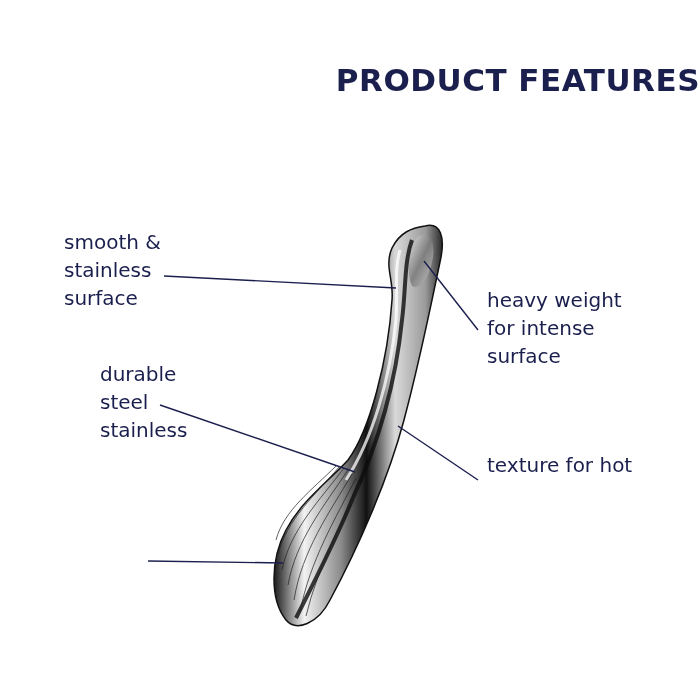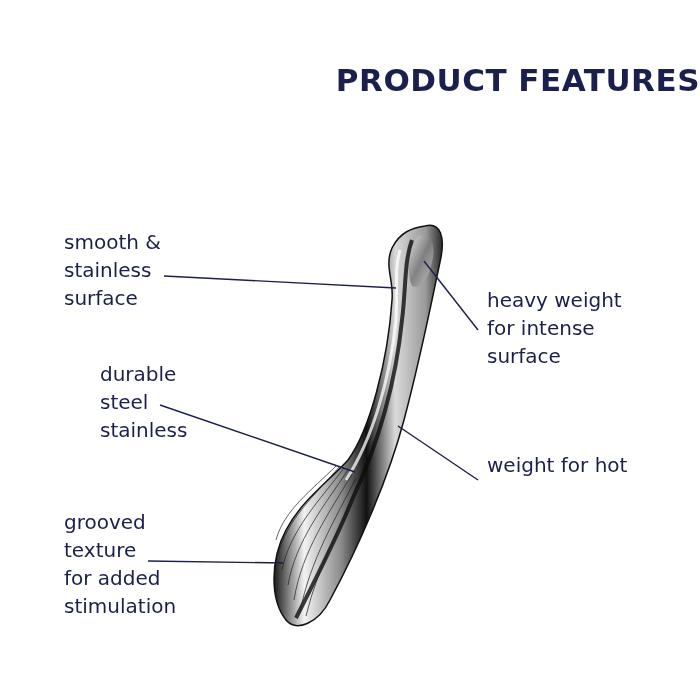--- a/index.html
+++ b/index.html
@@ -85,30 +85,24 @@
     <span>stainless</span>
     <span>surface</span>
   </div>
 
   <div class="label" style="left:64px; top:360px;margin-left:36px;">
     <span>durable</span>
     <span>steel</span>
     <span>stainless</span>
   </div>
 
-  <div class="label" style="left:64px; top:508px;">
-    <span>grooved</span>
-    <span>texture</span>
-    <span>for added</span>
-    <span>stimulation</span>
-  </div>
 
   <div class="label" style="left:487px; top:286px;">
     <span>heavy weight</span>
     <span>for intense</span>
     <span>surface</span>
   </div>
 
   <div class="label" style="left:487px; top:451px;">
-    <span>weight for hot</span>
+    <span>texture for hot</span>
   </div>
 
 </div>
 
 </body></html>

